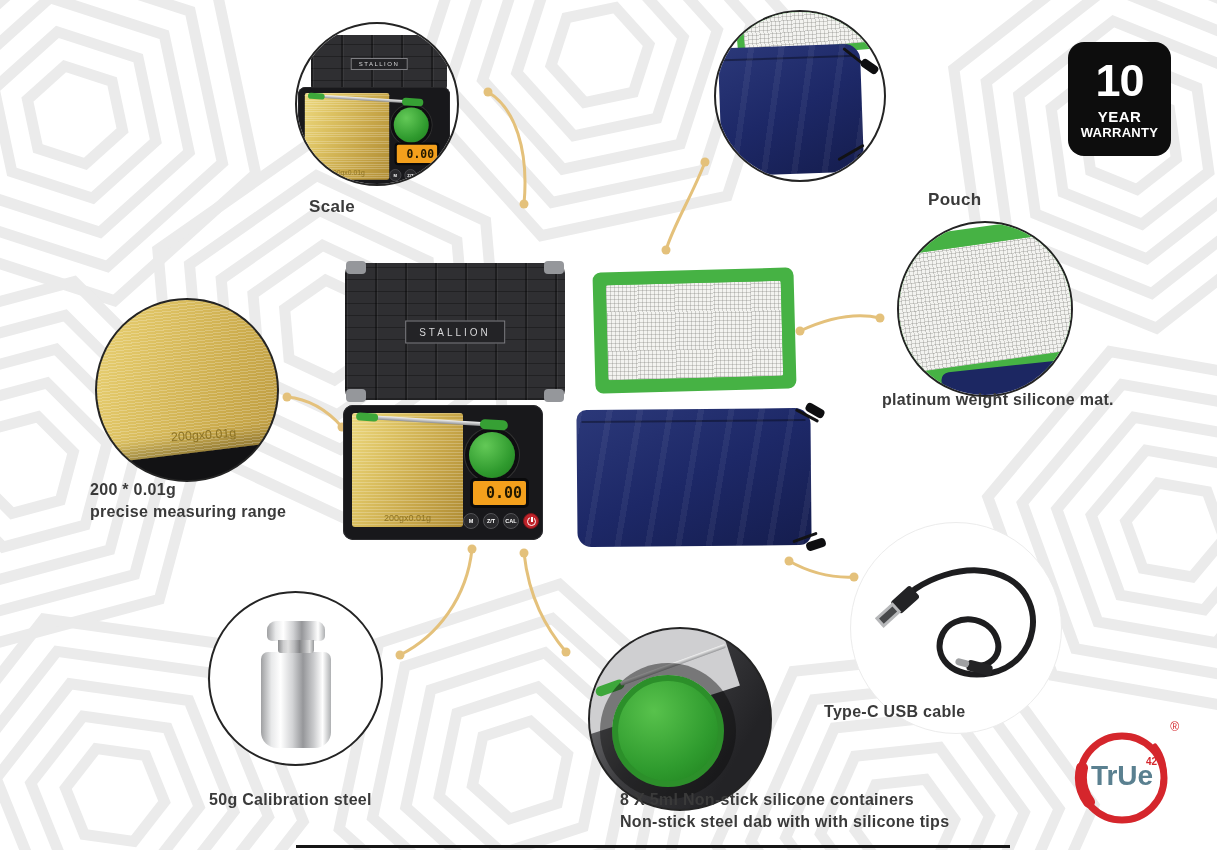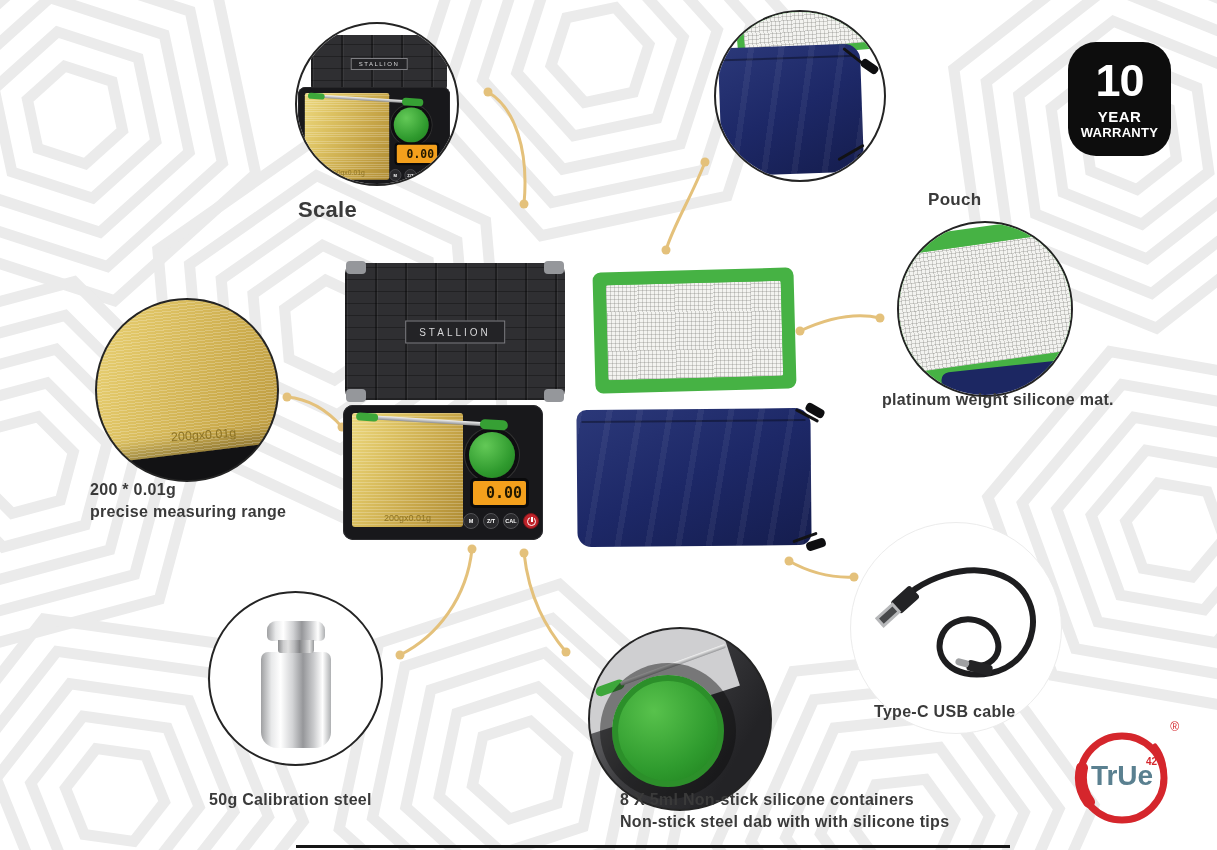--- a/index.html
+++ b/index.html
@@ -15,32 +15,32 @@
 
   
   .co-scale{left:295px;top:22px;width:164px;height:164px;}
   .co-pouch{left:714px;top:10px;width:172px;height:172px;}
   .co-range{left:95px;top:298px;width:184px;height:184px;background:#121214;}
   .co-mat{left:897px;top:221px;width:176px;height:176px;}
   .co-weight{left:208px;top:591px;width:175px;height:175px;}
   .co-cont{left:588px;top:627px;width:184px;height:184px;background:linear-gradient(120deg,#828285 0%,#3c3c3f 42%,#232326 78%);}
   .co-cable{left:850px;top:522px;width:212px;height:212px;border:1px solid #ececec;z-index:1;}
 
-  .lb-scale{left:298px;top:197px;font-size:22px;}
+  .lb-scale{left:309px;top:197px;font-size:17px;}
   .lb-pouch{left:928px;top:190px;font-size:17px;}
   .lb-mat{left:882px;top:391px;}
   .lb-range{left:90px;top:479px;line-height:22px;}
   .lb-weight{left:209px;top:791px;}
   .lb-cont{left:620px;top:789px;line-height:22px;}
-  .lb-cable{left:874px;top:703px;}
+  .lb-cable{left:824px;top:703px;}
 
   .bottom-line{position:absolute;left:296px;top:845px;width:714px;height:3px;background:#161616;z-index:1;}
 
   
-  .badge{position:absolute;left:1068px;top:42px;width:103px;height:114px;background:#0d0d0d;border-radius:28px;
+  .badge{position:absolute;left:1068px;top:42px;width:103px;height:114px;background:#0d0d0d;border-radius:16px;
          color:#fff;display:flex;flex-direction:column;align-items:center;justify-content:center;z-index:3;}
   .wb-num{font-size:45px;font-weight:bold;line-height:1;letter-spacing:-1px;}
   .wb-year{font-size:15px;font-weight:bold;margin-top:5px;letter-spacing:.5px;}
   .wb-warr{font-size:13px;font-weight:bold;letter-spacing:.3px;}
 
   
   .lid-face{position:absolute;background:#2f2f32;border-radius:10px;
     background-image:
       repeating-linear-gradient(90deg,rgba(0,0,0,.38) 0 2px,rgba(255,255,255,.05) 2px 3px,rgba(0,0,0,0) 3px 30px),
       repeating-linear-gradient(0deg,rgba(0,0,0,.30) 0 1.5px,rgba(0,0,0,0) 1.5px 12px);}

